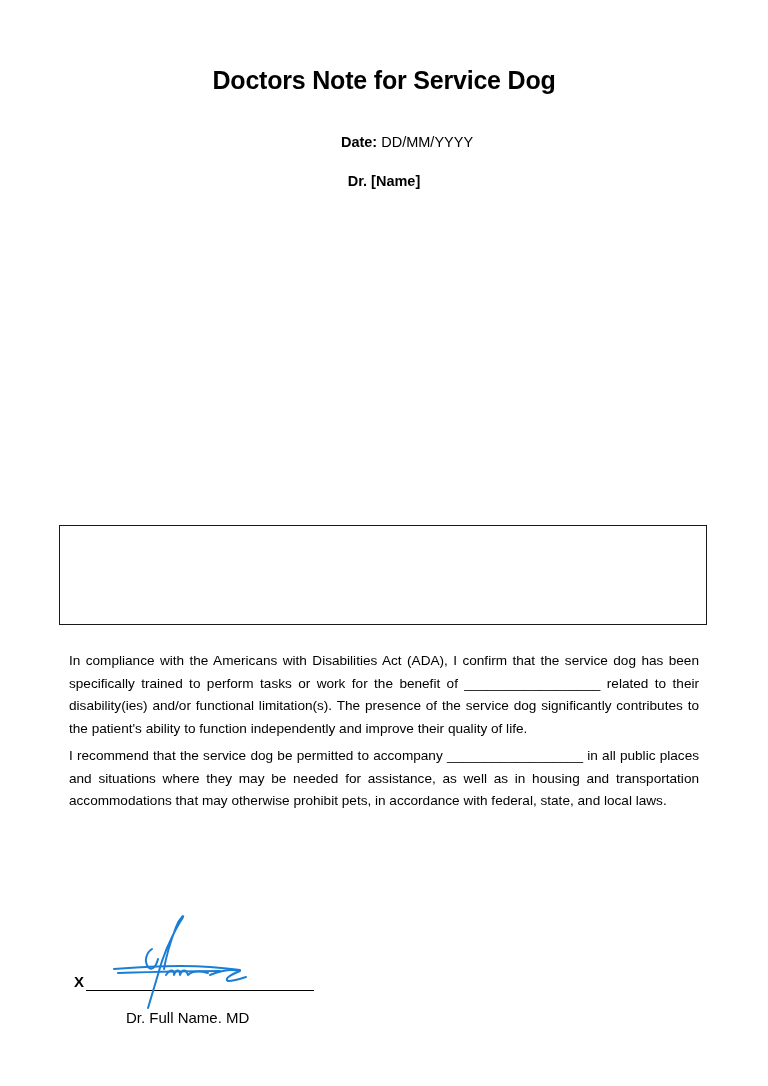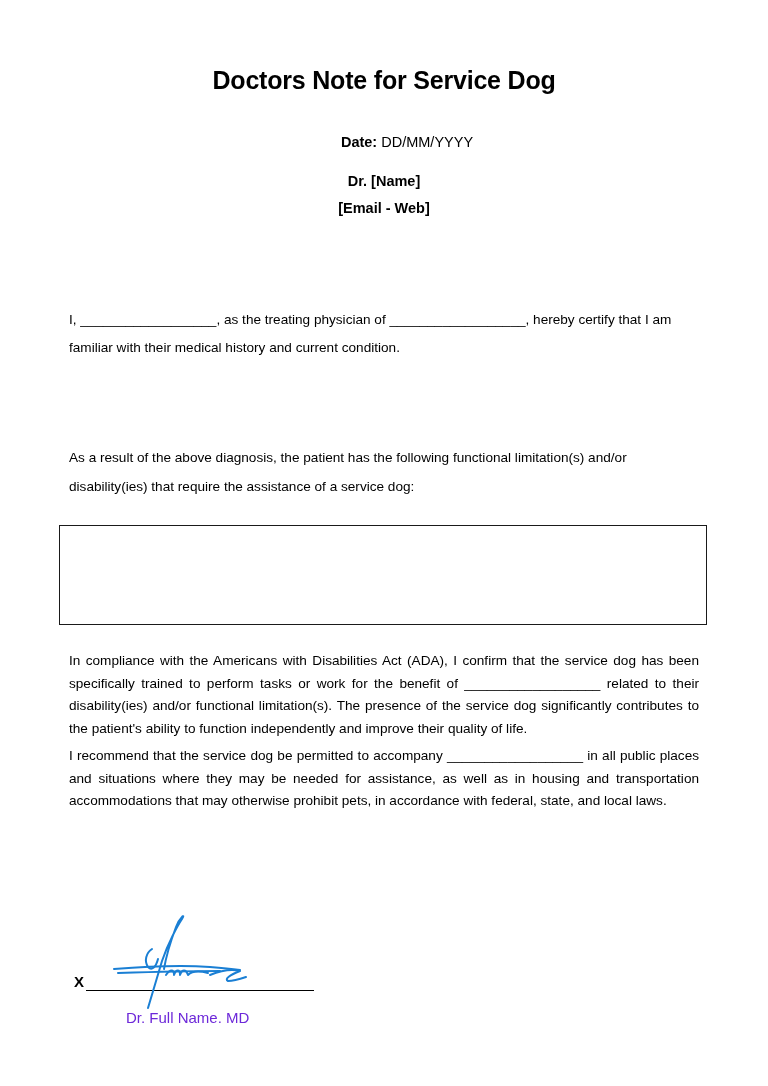--- a/index.html
+++ b/index.html
@@ -33,43 +33,40 @@
     .p2 { top: 435px; line-height: 29px; }
     .box {
       position: absolute; left: 59px; top: 517px; width: 648px; height: 100px;
       border: 1.5px solid #1a1a1a; box-sizing: border-box;
     }
     .p3 { top: 642px; line-height: 22.5px; text-align: justify; }
     .p4 { top: 737px; line-height: 22.5px; text-align: justify; }
     .p5 { top: 831px; line-height: 22.5px; }
     .sig-x { position: absolute; left: 74px; top: 965px; font-weight: bold; font-size: 15px; }
     .sig-line { position: absolute; left: 86px; top: 982px; width: 228px; height: 1.4px; background: #000; }
-    .sig-name { position: absolute; left: 126px; top: 1001px; font-size: 15px; color: #6d28d9; }
+    .sig-name { position: absolute; left: 126px; top: 1001px; font-size: 15px; color: #000000; }
     .signature { position: absolute; left: 100px; top: 905px; width: 160px; height: 100px; }
   </style>
 </head>
 <body>
 
 <div class="page">
   <div class="title">Doctors Note for Service Dog</div>
 
   <div class="date">
     <b>Date:</b>
     <span>DD/MM/YYYY</span>
   </div>
 
   <div class="doctor-block">
     <div>Dr. [Name]</div>
-    <div>[Email - Web]</div>
   </div>
 
-  <div class="para p1">I, __________________, as the treating physician of __________________, hereby certify that I am familiar with their medical history and current condition.</div>
 
 
-  <div class="para p2">As a result of the above diagnosis, the patient has the following functional limitation(s) and/or disability(ies) that require the assistance of a service dog:</div>
 
   <div class="box"></div>
 
   <div class="para p3">In compliance with the Americans with Disabilities Act (ADA), I confirm that the service dog has been specifically trained to perform tasks or work for the benefit of __________________ related to their disability(ies) and/or functional limitation(s). The presence of the service dog significantly contributes to the patient's ability to function independently and improve their quality of life.</div>
   <div class="para p4">I recommend that the service dog be permitted to accompany __________________ in all public places and situations where they may be needed for assistance, as well as in housing and transportation accommodations that may otherwise prohibit pets, in accordance with federal, state, and local laws.</div>
 
   <div class="sig-x">X</div>
   <div class="sig-line"></div>
 
   <svg class="signature" viewBox="0 0 160 100" fill="none" stroke="#1a7fd4" stroke-width="2" stroke-linecap="round" stroke-linejoin="round">

